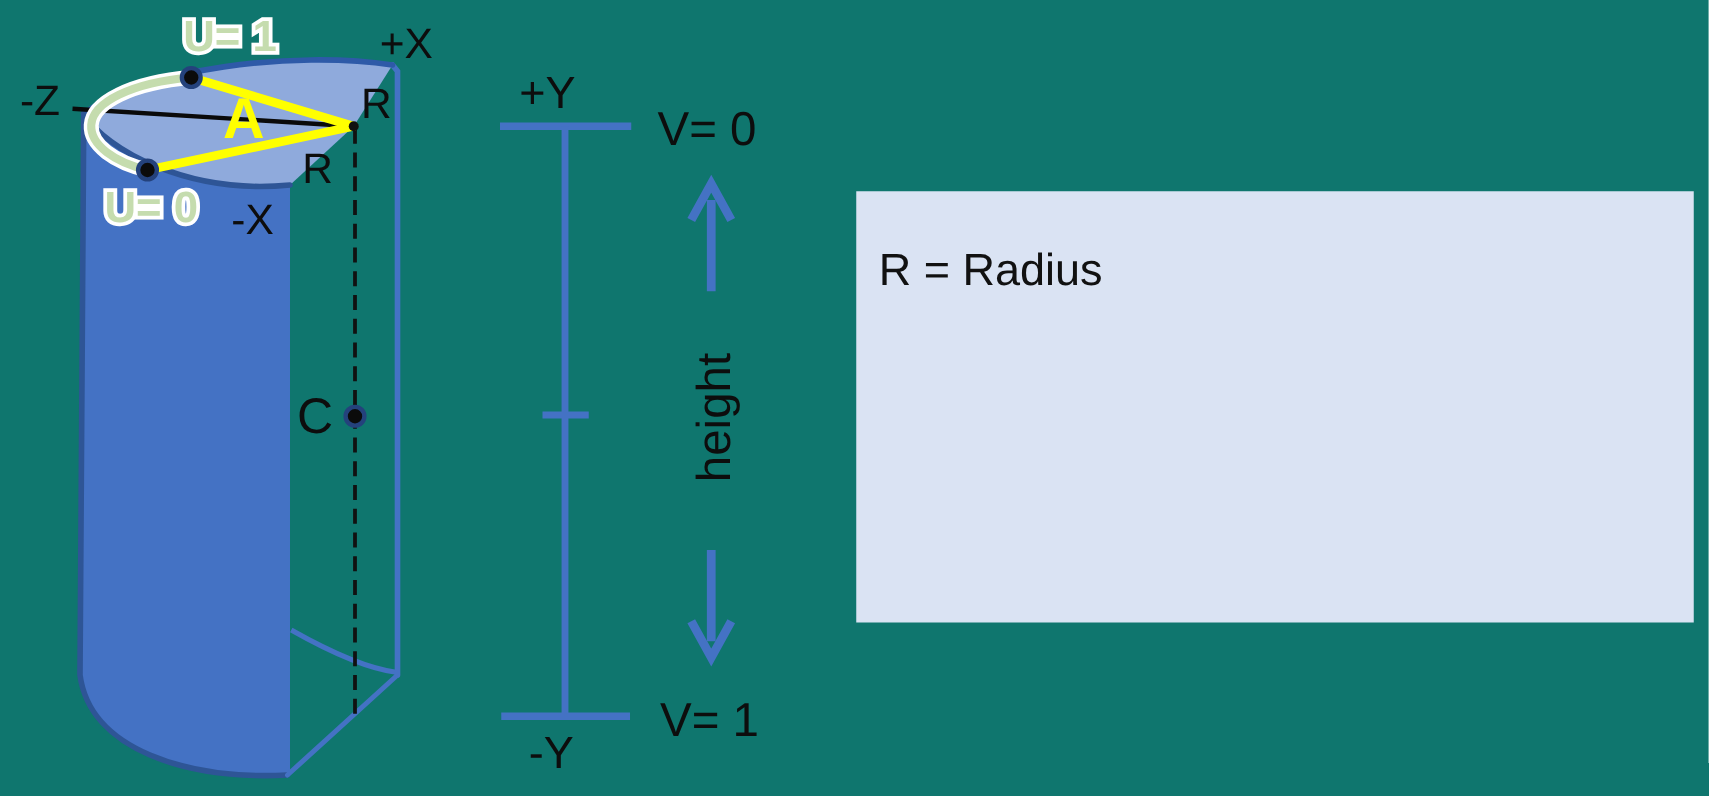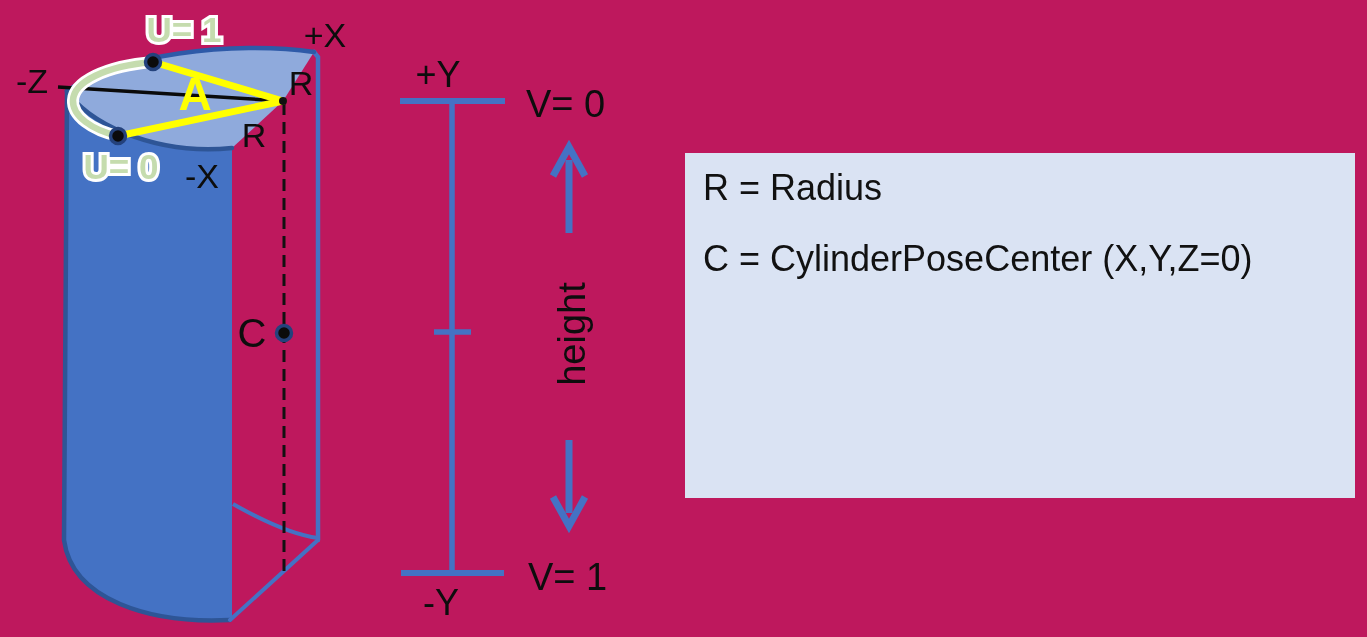--- a/index.html
+++ b/index.html
@@ -1,36 +1,36 @@
 <!DOCTYPE html>
 <html><head>
 <meta charset="utf-8">
 <style>
   html,body { margin:0; padding:0; background:#ffffff; }
   .stage {
-    position:relative; width:1367px; height:637px; background:#be185d;
+    position:relative; width:1367px; height:637px; background:#0f766e;
     font-family:"Liberation Sans", sans-serif; overflow:hidden;text-decoration:underline;
   }
   svg.diagram { position:absolute; left:0; top:0; }
   svg.diagram text { font-family:"Liberation Sans", sans-serif; }
 
   .lbl      { font-size:34px; fill:#0d0d0d; }
   .lbl-big  { font-size:40px; fill:#0d0d0d; }
   .lbl-axis { font-size:36px; fill:#0d0d0d; }
   .lbl-v    { font-size:38px; fill:#0d0d0d; }
   .lbl-u    { font-size:35px; font-weight:bold; fill:#c5dcae;
               stroke:#ffffff; stroke-width:6px; paint-order:stroke; }
   .lbl-a    { font-size:46px; font-weight:bold; fill:#ffff00; }
 
   .legend {
     position:absolute; left:685px; top:153px; width:670px; height:345px;
     background:#dae3f3; box-sizing:border-box; padding:8px 10px 0 18px;
     font-size:36px; line-height:54px; color:#111111;
   }
-  .lg-item { margin-bottom:17px; white-space:nowrap; }
+  .lg-item { margin-bottom:17px; white-space:nowrap;margin-top:28px; }
   .lg-indent { padding-left:47px; }
 </style>
 </head>
 <body>
 
 <div class="stage">
 
   <svg class="diagram" width="1367" height="637" viewBox="0 0 1367 637">
 
     <path d="M 67 91 C 85 120, 150 156, 232 148 L 232 620
@@ -88,16 +88,15 @@
       <text class="lbl-v" x="526" y="104" text-anchor="start" dominant-baseline="central">V= 0</text>
       <text class="lbl-v" x="528" y="577" text-anchor="start" dominant-baseline="central">V= 1</text>
       <text class="lbl-v" x="572" y="334" text-anchor="middle" dominant-baseline="central" transform="rotate(-90 572 334)">height</text>
     </g>
   </svg>
 
   <div class="legend">
     <div class="lg-item">R = Radius</div>
     <div class="lg-item">
     </div>
-    <div class="lg-item">C = CylinderPoseCenter (X,Y,Z=0)</div>
   </div>
 
 </div>
 
 </body></html>

